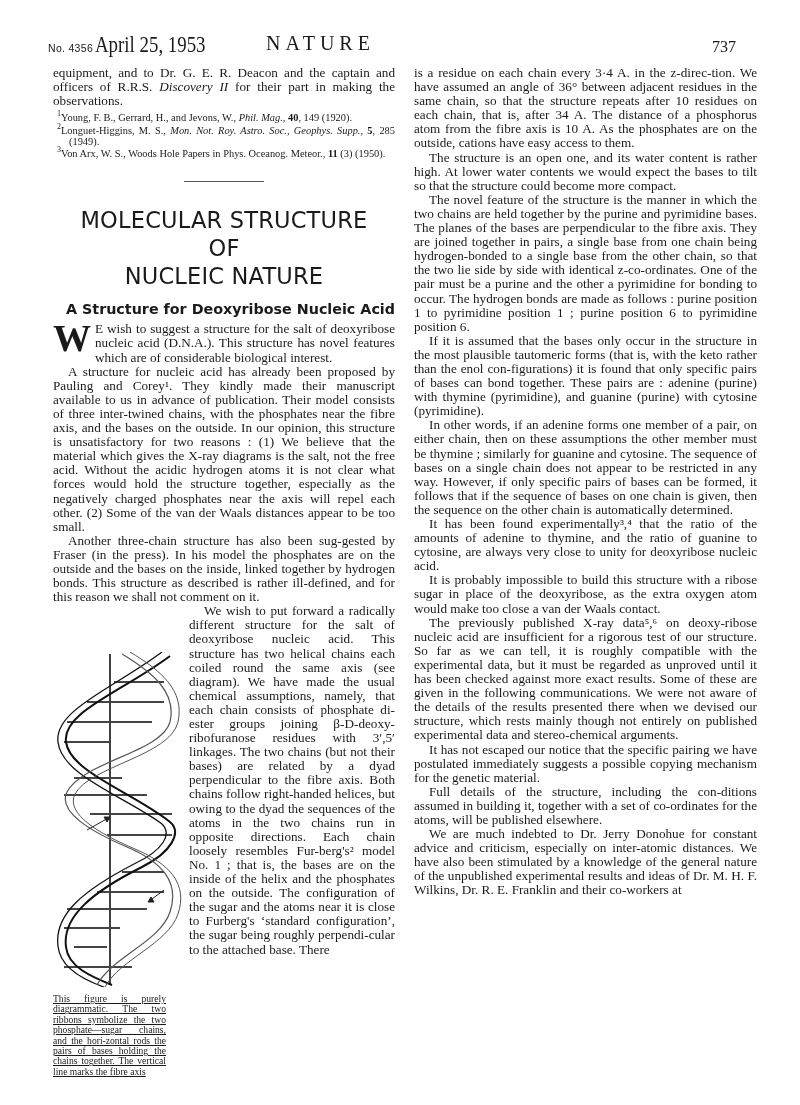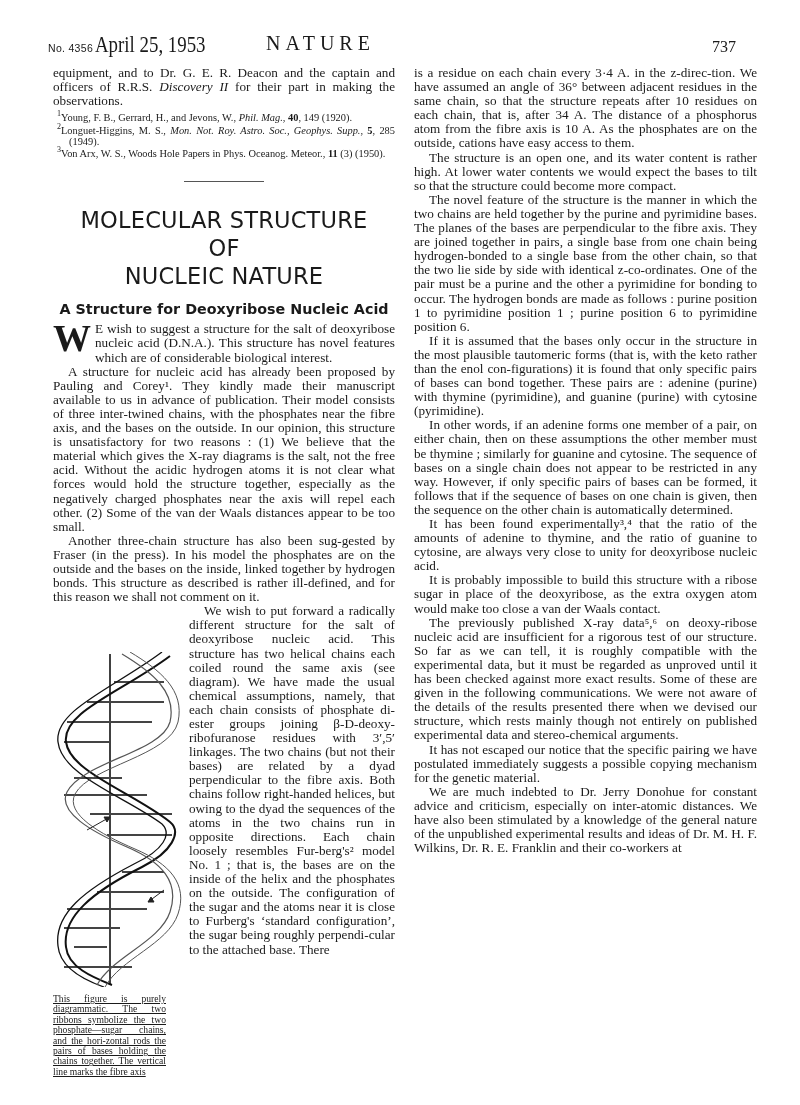--- a/index.html
+++ b/index.html
@@ -23,21 +23,21 @@
   sup { font-size: 8px; line-height: 0; vertical-align: 5px; }
 
   .refs { margin: 4px 0 0 0; padding: 0; list-style: none; font-size: 10.4px; line-height: 11px; }
   .refs li { padding-left: 16px; text-indent: -12px; margin-bottom: 1.5px; }
   .refs i { font-style: italic; }
   .refs b { font-weight: bold; }
 
   .rule { width: 80px; height: 1px; background: #555; margin: 22px auto 24px auto; }
 
   .title { font-family: "DejaVu Sans", "Liberation Sans", sans-serif; font-weight: normal; font-size: 22.5px; line-height: 28px; text-align: center; margin: 12px; letter-spacing: 0.2px; }
-  .subtitle { font-family: "DejaVu Sans", "Liberation Sans", sans-serif; font-weight: bold; font-size: 14.3px; text-align: center; margin: 8px 0 6px 0; }
+  .subtitle { font-family: "DejaVu Sans", "Liberation Sans", sans-serif; font-weight: bold; font-size: 14.3px; text-align: right; margin: 8px 0 6px 0; }
 
   .dropcap { float: left; font-family: "Liberation Serif", serif; font-size: 38px; line-height: 30px; margin: 1px 4px 0 0; font-weight: bold; }
 
   .wrap-float { float: left; width: 128px; height: 460px; margin-right: 8px; shape-outside: margin-box; }
   .figure { position: absolute; left: 52px; top: 652px; width: 135px; height: 335px; }
   .caption { position: absolute; left: 53px; top: 994px; width: 113px; font-family: "Liberation Serif", serif; font-size: 9.6px; line-height: 10.4px; text-align: justify; text-decoration: underline; }
 </style>
 </head>
 <body>
 
@@ -117,16 +117,17 @@
   <div class="col col-right">
     <p class="p noind">is a residue on each chain every 3·4 A. in the z-direc-tion. We have assumed an angle of 36° between adjacent residues in the same chain, so that the structure repeats after 10 residues on each chain, that is, after 34 A. The distance of a phosphorus atom from the fibre axis is 10 A. As the phosphates are on the outside, cations have easy access to them.</p>
     <p class="p">The structure is an open one, and its water content is rather high. At lower water contents we would expect the bases to tilt so that the structure could become more compact.</p>
     <p class="p">The novel feature of the structure is the manner in which the two chains are held together by the purine and pyrimidine bases. The planes of the bases are perpendicular to the fibre axis. They are joined together in pairs, a single base from one chain being hydrogen-bonded to a single base from the other chain, so that the two lie side by side with identical z-co-ordinates. One of the pair must be a purine and the other a pyrimidine for bonding to occur. The hydrogen bonds are made as follows : purine position 1 to pyrimidine position 1 ; purine position 6 to pyrimidine position 6.</p>
     <p class="p">If it is assumed that the bases only occur in the structure in the most plausible tautomeric forms (that is, with the keto rather than the enol con-figurations) it is found that only specific pairs of bases can bond together. These pairs are : adenine (purine) with thymine (pyrimidine), and guanine (purine) with cytosine (pyrimidine).</p>
     <p class="p">In other words, if an adenine forms one member of a pair, on either chain, then on these assumptions the other member must be thymine ; similarly for guanine and cytosine. The sequence of bases on a single chain does not appear to be restricted in any way. However, if only specific pairs of bases can be formed, it follows that if the sequence of bases on one chain is given, then the sequence on the other chain is automatically determined.</p>
     <p class="p">It has been found experimentally³,⁴ that the ratio of the amounts of adenine to thymine, and the ratio of guanine to cytosine, are always very close to unity for deoxyribose nucleic acid.</p>
     <p class="p">It is probably impossible to build this structure with a ribose sugar in place of the deoxyribose, as the extra oxygen atom would make too close a van der Waals contact.</p>
     <p class="p">The previously published X-ray data⁵,⁶ on deoxy-ribose nucleic acid are insufficient for a rigorous test of our structure. So far as we can tell, it is roughly compatible with the experimental data, but it must be regarded as unproved until it has been checked against more exact results. Some of these are given in the following communications. We were not aware of the details of the results presented there when we devised our structure, which rests mainly though not entirely on published experimental data and stereo-chemical arguments.</p>
     <p class="p">It has not escaped our notice that the specific pairing we have postulated immediately suggests a possible copying mechanism for the genetic material.</p>
+    <p class="p">Full details of the structure, including the con-ditions assumed in building it, together with a set of co-ordinates for the atoms, will be published elsewhere.</p>
     <p class="p">We are much indebted to Dr. Jerry Donohue for constant advice and criticism, especially on inter-atomic distances. We have also been stimulated by a knowledge of the general nature of the unpublished experimental results and ideas of Dr. M. H. F. Wilkins, Dr. R. E. Franklin and their co-workers at</p>
   </div>
 
 </div>
 
 </body></html>

